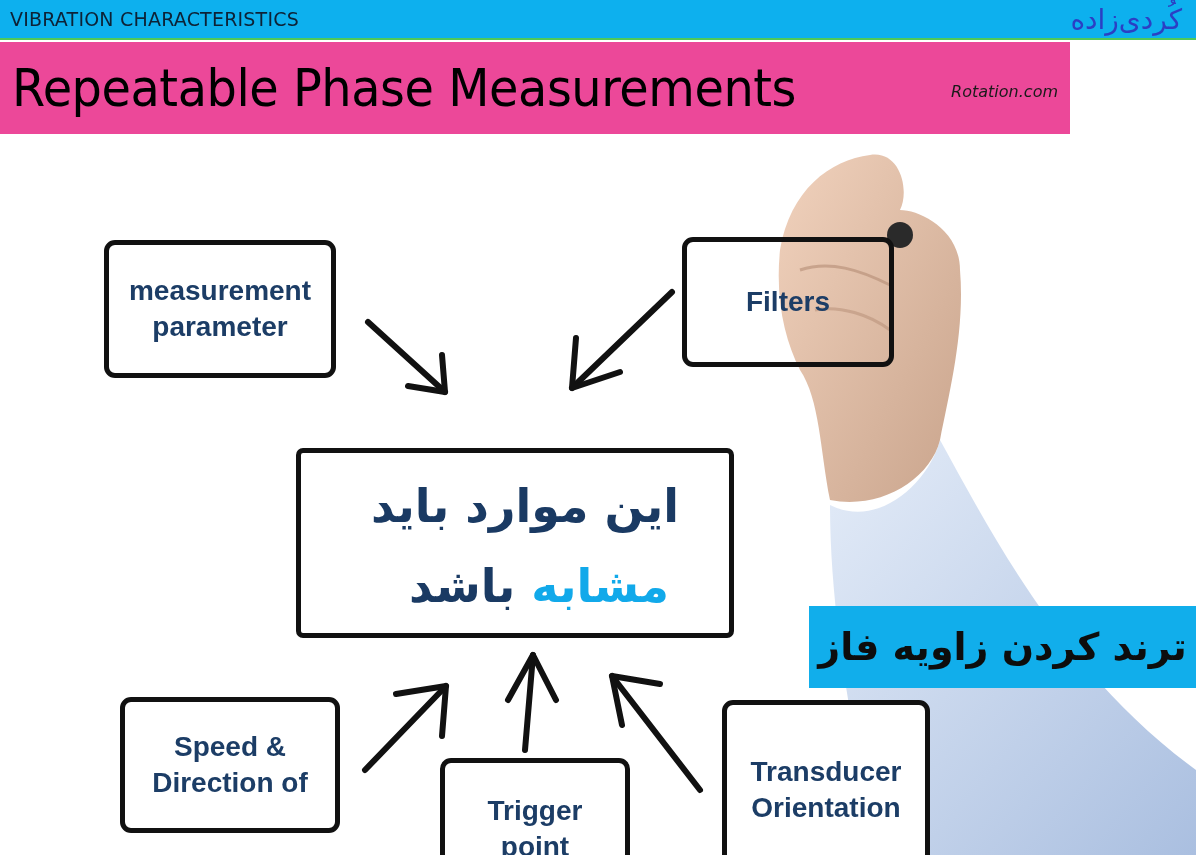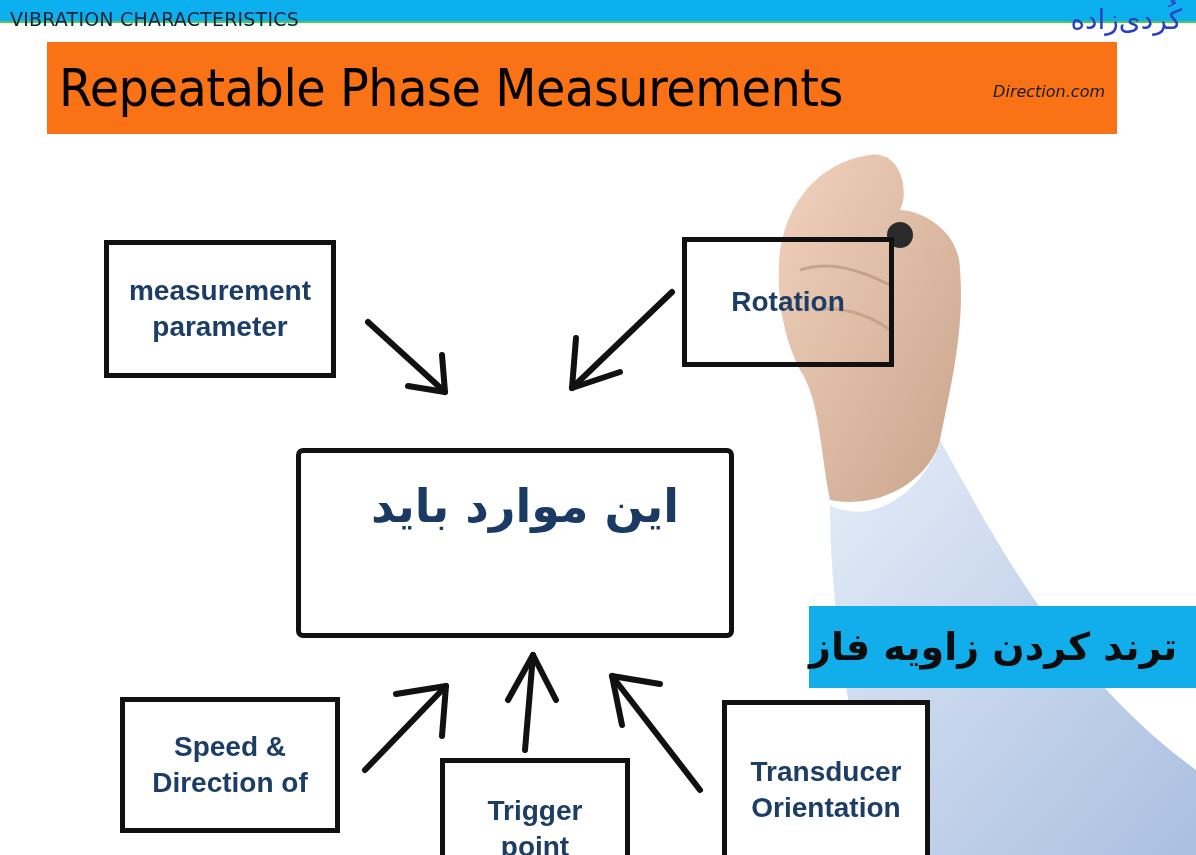--- a/index.html
+++ b/index.html
@@ -1,36 +1,35 @@
 <!DOCTYPE html>
 <html><head>
   <meta charset="utf-8">
   <style>
     * { box-sizing: border-box; margin: 0; padding: 0; }
     html, body { width: 1196px; height: 855px; overflow: hidden; background: #ffffff; }
     body { position: relative; font-family: "Liberation Sans", "DejaVu Sans", sans-serif; }
 
     .topbar {
-      position: absolute; left: 0; top: 0; width: 1196px; height: 23px;
+      position: absolute; left: 0; top: 0; width: 1196px; height: 40px;
       background: #0db0ee; border-bottom: 2px solid #4fc85a;
     }
     .topbar .section {
       position: absolute; left: 10px; top: 8px;
       font-family: "DejaVu Sans", sans-serif; font-size: 19px; color: #0d2236;
       letter-spacing: 0.2px;
     }
     .logo-fa {
       position: absolute; right: 14px; top: 0px;
       font-family: "DejaVu Sans", sans-serif; font-size: 28px; color: #2b3fc4;
       direction: rtl; line-height: 40px; text-align: center;
     }
     .titlebar {
       position: absolute; left: 0; top: 42px; width: 1070px; height: 92px;
-      background: #f97316;
-      margin-left: 47px;
+      background: #ec4899;
     }
     .titlebar .title {
       position: absolute; left: 12px; top: 16px;
       font-family: "DejaVu Sans", sans-serif; font-size: 52px; color: #000;
       letter-spacing: -0.5px; transform: scaleX(0.92); transform-origin: left center;
       white-space: nowrap;
     }
     .logo-en {
       position: absolute; right: 12px; top: 40px;
       font-family: "DejaVu Sans", sans-serif; font-style: italic; font-size: 16px; color: #1a1a1a;
@@ -38,54 +37,54 @@
 
     
     .hand {
       position: absolute; left: 760px; top: 150px; width: 436px; height: 705px;
     }
 
     .box {
       position: absolute; border: 5px solid #111; background: rgba(255,255,255,0.0);
       display: flex; flex-direction: column; align-items: center; justify-content: center;
       text-align: center; color: #1c3d66; font-weight: bold; font-size: 28px; line-height: 1.3;
-      border-radius: 0;
+      border-radius: 11px;
     }
     .box.white { background: #fff; }
 
     .center-box {
       position: absolute; left: 296px; top: 448px; width: 438px; height: 190px;
       border: 5px solid #111; background: #fff; border-radius: 7px;
       direction: rtl; text-align: center; font-family: "DejaVu Sans", sans-serif;
       font-weight: bold; color: #1a3a63;
     }
     .center-box .l1 { position: absolute; right: 50px; top: 26px; font-size: 46px; }
     .center-box .l2 { position: absolute; right: 60px; top: 106px; font-size: 46px; }
     .center-box .hl { color: #11a9ea; }
 
     .trend-banner {
       position: absolute; left: 809px; top: 606px; width: 387px; height: 82px;
-      background: #11aeeb; direction: rtl; text-align: left;
+      background: #11aeeb; direction: rtl; text-align: center;
       font-family: "DejaVu Sans", sans-serif; font-weight: bold; font-size: 38px; color: #0d0d0d;
       line-height: 82px;
     }
 
     .arrows { position: absolute; left: 0; top: 0; width: 1196px; height: 855px; pointer-events: none; }
   </style>
 </head>
 <body>
 
 <div class="topbar">
   <span class="section">VIBRATION CHARACTERISTICS</span>
   <span class="logo-fa">کُردی‌زاده</span>
 </div>
 
 <div class="titlebar">
   <span class="title">Repeatable Phase Measurements</span>
-  <span class="logo-en">Direction.com</span>
+  <span class="logo-en">Rotation.com</span>
 </div>
 
 <svg class="hand" viewBox="0 0 436 705">
   <defs>
     <linearGradient id="skin" x1="0" y1="0" x2="1" y2="1">
       <stop offset="0" stop-color="#f1d2bd"></stop>
       <stop offset="1" stop-color="#c9a48c"></stop>
     </linearGradient>
     <linearGradient id="sleeve" x1="0" y1="0" x2="1" y2="1">
       <stop offset="0" stop-color="#e4ecf8"></stop>
@@ -122,25 +121,29 @@
     <path d="M612 676 L 660 684 M 612 676 L 622 725"></path>
   </g>
 </svg>
 
 <div class="box white" style="left:104px; top:240px; width:232px; height:138px;">
   <span>measurement</span>
   <span>parameter</span>
 </div>
 
 <div class="box" style="left:682px; top:237px; width:212px; height:130px;">
-  <span>Rotation</span>
+  <span>Filters</span>
 </div>
 
 <div class="center-box">
   <div class="l1">این موارد باید</div>
+  <div class="l2">
+    <span class="hl">مشابه</span>
+    <span>باشد</span>
+  </div>
 </div>
 
 <div class="trend-banner">ترند کردن زاویه فاز</div>
 
 <div class="box white" style="left:120px; top:697px; width:220px; height:136px; font-size:28px;">
   <span>Speed &amp;</span>
   <span>Direction of</span>
 </div>
 
 <div class="box white" style="left:440px; top:758px; width:190px; height:120px; justify-content:flex-start; padding-top:30px;">

